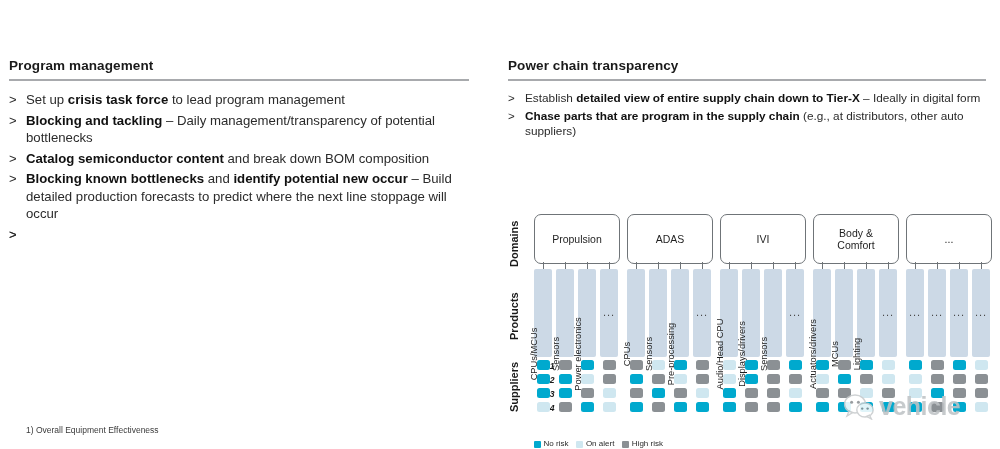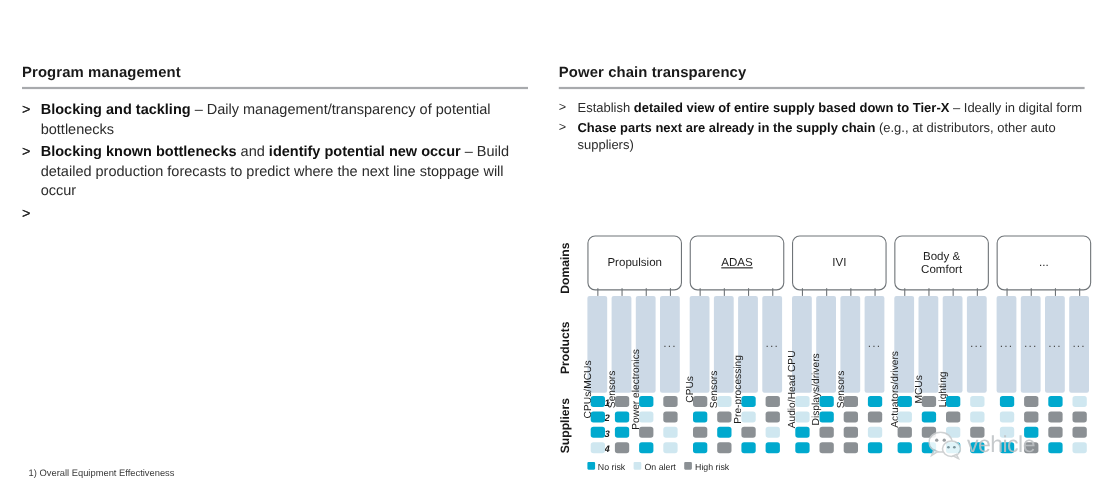--- a/index.html
+++ b/index.html
@@ -15,21 +15,21 @@
 
   
   .slide-title{
     position:absolute;left:26px;top:17px;
     font-size:17px;font-weight:400;color:#8e9396;
     letter-spacing:.1px;
   }
 
   
   .col{position:absolute;top:58px;}
-  .col-left{left:20px;width:460px;}
+  .col-left{left:9px;width:460px;}
   .col-right{left:508px;width:478px;}
 
   .col-head{
     font-size:13.5px;font-weight:bold;color:#1a1a1a;
     letter-spacing:.1px;margin:0 0 6px 0;
   }
   .rule{height:2px;background:#a8aaad;width:100%;margin-bottom:10px;}
 
   
   ul.bullets{list-style:none;margin:0;padding:0;}
@@ -110,61 +110,61 @@
   .tier{
     position:absolute;font-size:8.6px;font-weight:bold;font-style:italic;
     color:#1a1a1a;left:0;
   }
 
   .legend{
     position:absolute;left:26px;top:212px;
     display:flex;align-items:center;gap:8px;
     font-size:8px;color:#2b2b2b;
   }
-  .legend .li{display:flex;align-items:flex-start;gap:2.5px;}
+  .legend .li{display:flex;align-items:flex-end;gap:2.5px;margin-top:19px;}
   .legend .sw{width:7px;height:7px;border-radius:1px;display:inline-block;}
 
   
   .watermark{
     position:absolute;left:844px;top:392px;
     display:flex;align-items:center;gap:5px;
     opacity:.88;pointer-events:none;
   }
   .wm-text{
-    font-size:21px;font-weight:normal;color:#bfc3c6;letter-spacing:-.5px;
+    font-size:25px;font-weight:bold;color:#bfc3c6;letter-spacing:-.5px;
     font-family:"Liberation Sans", sans-serif;
   }
 </style>
 </head>
 <body>
 
 <div class="slide">
 
 
   <div class="col col-left">
     <div class="col-head">Program management</div>
     <div class="rule"></div>
     <ul class="bullets" id="left-bullets">
-        <li><span class="marker">&gt;</span></li>
+        <li><span class="marker">&gt;</span><span>Set up <b>crisis task force</b> to lead program management</span></li>
         <li><span class="marker">&gt;</span><span><b>Blocking and tackling</b> – Daily management/transparency of potential bottlenecks</span></li>
-        <li><span class="marker">&gt;</span></li>
+        <li><span class="marker">&gt;</span><span><b>Catalog semiconductor content</b> and break down BOM composition</span></li>
         <li><span class="marker">&gt;</span><span><b>Blocking known bottlenecks</b> and <b>identify potential new occur</b> – Build detailed production forecasts to predict where the next line stoppage will occur</span></li>
         <li><span class="marker">&gt;</span></li>
         <li><span class="marker">&gt;</span></li>
       </ul>
   </div>
 
   <div class="footnote">1) Overall Equipment Effectiveness</div>
 
   <div class="col col-right">
     <div class="col-head">Power chain transparency</div>
     <div class="rule"></div>
     <ul class="bullets small" id="right-bullets">
-        <li><span class="marker">&gt;</span><span>Establish <b>detailed view of entire supply based down to Tier-X</b> – Ideally in digital form</span></li>
-        <li><span class="marker">&gt;</span><span><b>Chase parts next are already in the supply chain</b> (e.g., at distributors, other auto suppliers)</span></li>
+        <li><span class="marker">&gt;</span><span>Establish <b>detailed view of entire supply chain down to Tier-X</b> – Ideally in digital form</span></li>
+        <li><span class="marker">&gt;</span><span><b>Chase parts that are program in the supply chain</b> (e.g., at distributors, other auto suppliers)</span></li>
       </ul>
   </div>
 
   <div class="dash">
 
     <div class="rowlabel" id="lbl-domains">Domains</div>
     <div class="rowlabel" id="lbl-products">Products</div>
     <div class="rowlabel" id="lbl-suppliers">Suppliers</div>
 
     <div class="grid-area">
@@ -212,21 +212,21 @@
               <div class="cell" style="left: 24.5px; top: 28px; background: rgb(0, 169, 206);"></div>
               <div class="cell" style="left: 46.5px; top: 28px; background: rgb(139, 144, 148);"></div>
               <div class="cell" style="left: 68.5px; top: 28px; background: rgb(207, 231, 240);"></div>
               <div class="cell" style="left: 2.5px; top: 42px; background: rgb(207, 231, 240);"></div>
               <div class="cell" style="left: 24.5px; top: 42px; background: rgb(139, 144, 148);"></div>
               <div class="cell" style="left: 46.5px; top: 42px; background: rgb(0, 169, 206);"></div>
               <div class="cell" style="left: 68.5px; top: 42px; background: rgb(207, 231, 240);"></div>
             </div>
           </div>
           <div class="group" style="left: 93px; width: 86px;">
-            <div class="dombox" style="border-color: rgb(111, 116, 120); text-decoration: underline;">
+            <div class="dombox" style="border-color: rgb(111, 116, 120);">
               <span>ADAS</span>
             </div>
             <div class="stems">
               <div class="stem" style="left: 9px; background: rgb(111, 116, 120);"></div>
               <div class="stem" style="left: 31px; background: rgb(111, 116, 120);"></div>
               <div class="stem" style="left: 53px; background: rgb(111, 116, 120);"></div>
               <div class="stem" style="left: 75px; background: rgb(111, 116, 120);"></div>
             </div>
             <div class="prodrow">
               <div class="prodcol" style="left: 0px; background: rgb(204, 217, 230);">

